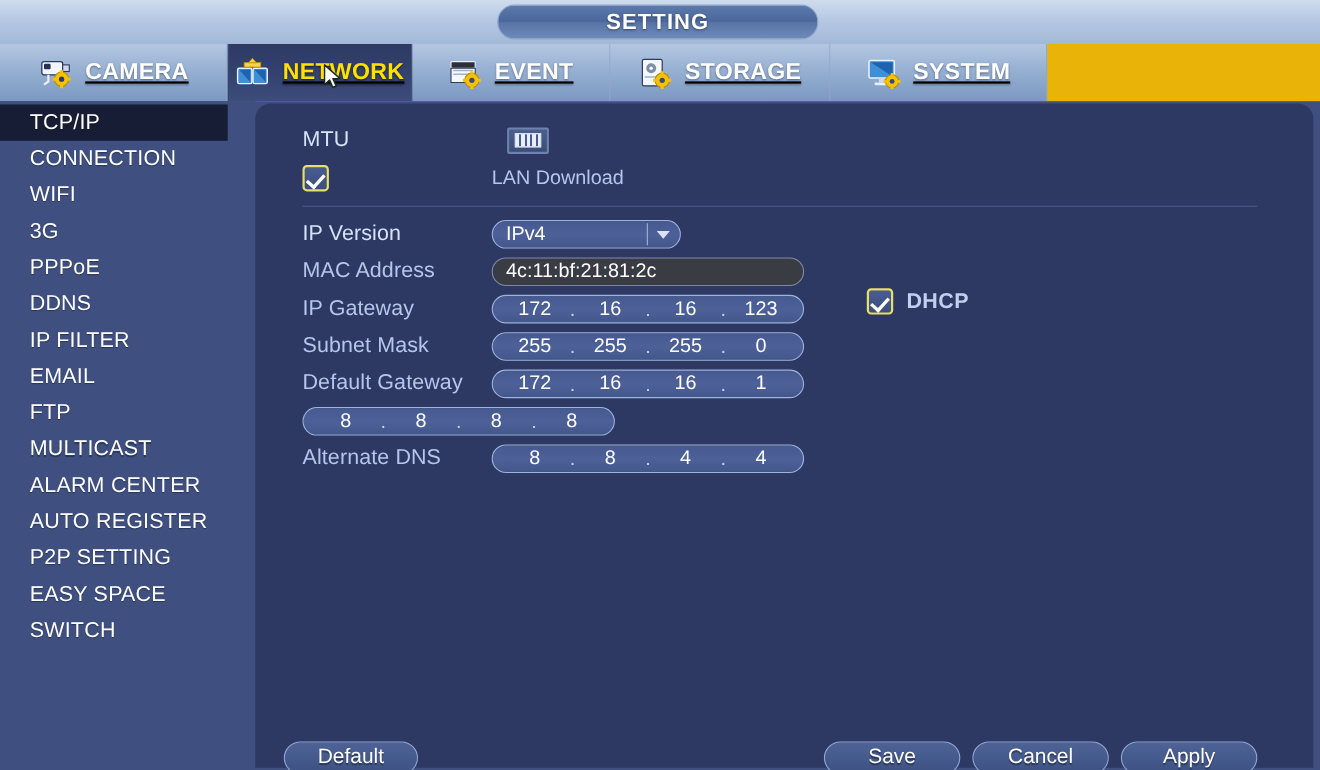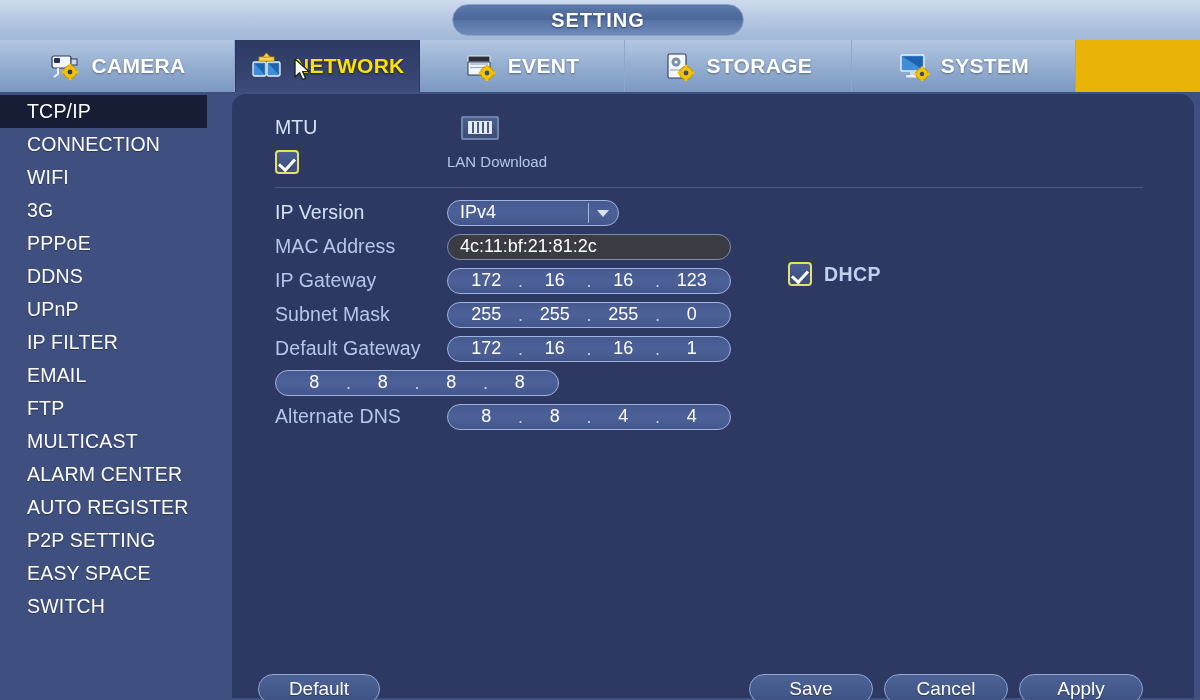--- a/index.html
+++ b/index.html
@@ -41,24 +41,25 @@
     font-size: 20px;
     font-weight: bold;
     letter-spacing: 1px;
     text-shadow: 0 1px 2px rgba(0,0,0,.45);
   }
 
   
   .tabbar {
     position: absolute;
     left: 0; top: 40px;
-    width: 1076px; height: 52px;
+    width: 952px; height: 52px;
     background: linear-gradient(180deg, #b9cbe4 0%, #9eb6d6 40%, #7f9bc4 100%);
     display: flex;
     align-items: flex-end;
+    text-decoration: underline;
   }
   .tab {
     position: relative;
     display: flex;
     align-items: center;
     justify-content: center;
     gap: 9px;
     height: 52px;
     padding: 0 6px;
     background: linear-gradient(180deg, #b4c7e2 0%, #9ab3d4 40%, #7b98c2 100%);
@@ -257,21 +258,21 @@
     position: absolute;
     left: 5px; top: 3px;
     width: 7px; height: 13px;
     border: solid #ffffff;
     border-width: 0 3px 3px 0;
     transform: rotate(42deg);
   }
   .cb-row { display: flex; align-items: center; height: 33px; }
   .cb-text {
     color: #b6c6ea;
-    font-size: 15px;
+    font-size: 18px;
     margin-left: 148px;
     white-space: nowrap;
   }
 
   
   .dhcp {
     position: absolute;
     left: 556px; top: 168px;
     display: flex;
     align-items: center;
@@ -445,23 +446,20 @@
       <div class="side-item">
           <span>3G</span>
         </div>
       <div class="side-item">
           <span>PPPoE</span>
         </div>
       <div class="side-item">
           <span>DDNS</span>
         </div>
       <div class="side-item">
-          <span>UPnP</span>
-        </div>
-      <div class="side-item">
           <span>IP FILTER</span>
         </div>
       <div class="side-item">
           <span>EMAIL</span>
         </div>
       <div class="side-item">
           <span>FTP</span>
         </div>
       <div class="side-item">
           <span>MULTICAST</span>

